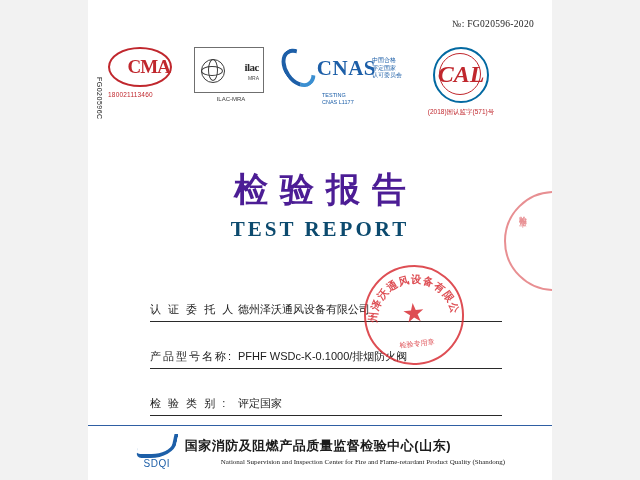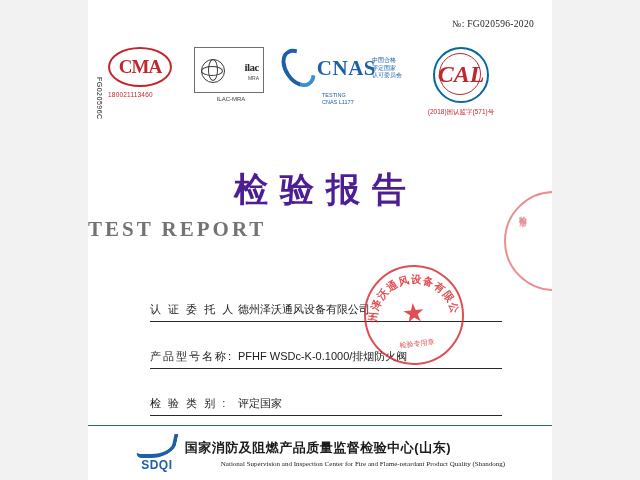--- a/index.html
+++ b/index.html
@@ -83,21 +83,21 @@
     width: 72px;
   }
   .cma .ring {
     width: 64px;
     height: 40px;
     border: 2px solid #c0272d;
     border-radius: 50%/50%;
     box-sizing: border-box;
     display: flex;
     align-items: center;
-    justify-content: center;
+    justify-content: flex-end;
   }
   .cma .ring span {
     color: #c0272d;
     font-weight: bold;
     font-size: 19px;
     font-family: "Liberation Serif", serif;
     letter-spacing: -1px;
   }
   .cma .num {
     margin-top: 4px;
@@ -251,24 +251,25 @@
     letter-spacing: 12px;
     color: #4c1d95;
     text-indent: 12px;
     font-family: "Liberation Serif", serif;
   }
   .title-en {
     position: absolute;
     left: 0;
     top: 208px;
     width: 464px;
+    text-align: center;
     font-size: 21px;
     font-weight: bold;
     letter-spacing: 3px;
-    color: #737373;
+    color: #0c4a6e;
     font-family: "Liberation Serif", serif;
   }
 
   
   .fields {
     position: absolute;
     left: 62px;
     top: 282px;
     width: 352px;
   }
@@ -386,22 +387,22 @@
   .footer .sdqi .swoosh {
     width: 34px;
     height: 20px;
     margin: 0 auto;
     border-bottom: 4px solid #1d5fa8;
     border-right: 4px solid #1d5fa8;
     border-radius: 0 0 60% 6px;
     transform: skewX(-12deg);
   }
   .footer .sdqi .abbr {
-    font-size: 12px;
-    font-weight: bold;
+    font-size: 10px;
+    font-weight: normal;
     color: #1d5fa8;
     letter-spacing: .5px;
     font-family: "Liberation Sans", sans-serif;
   }
   .footer .names .cn {
     font-size: 13px;
     font-weight: bold;
     color: #1b1b1b;
     letter-spacing: .5px;
     font-family: "Liberation Sans", sans-serif;

